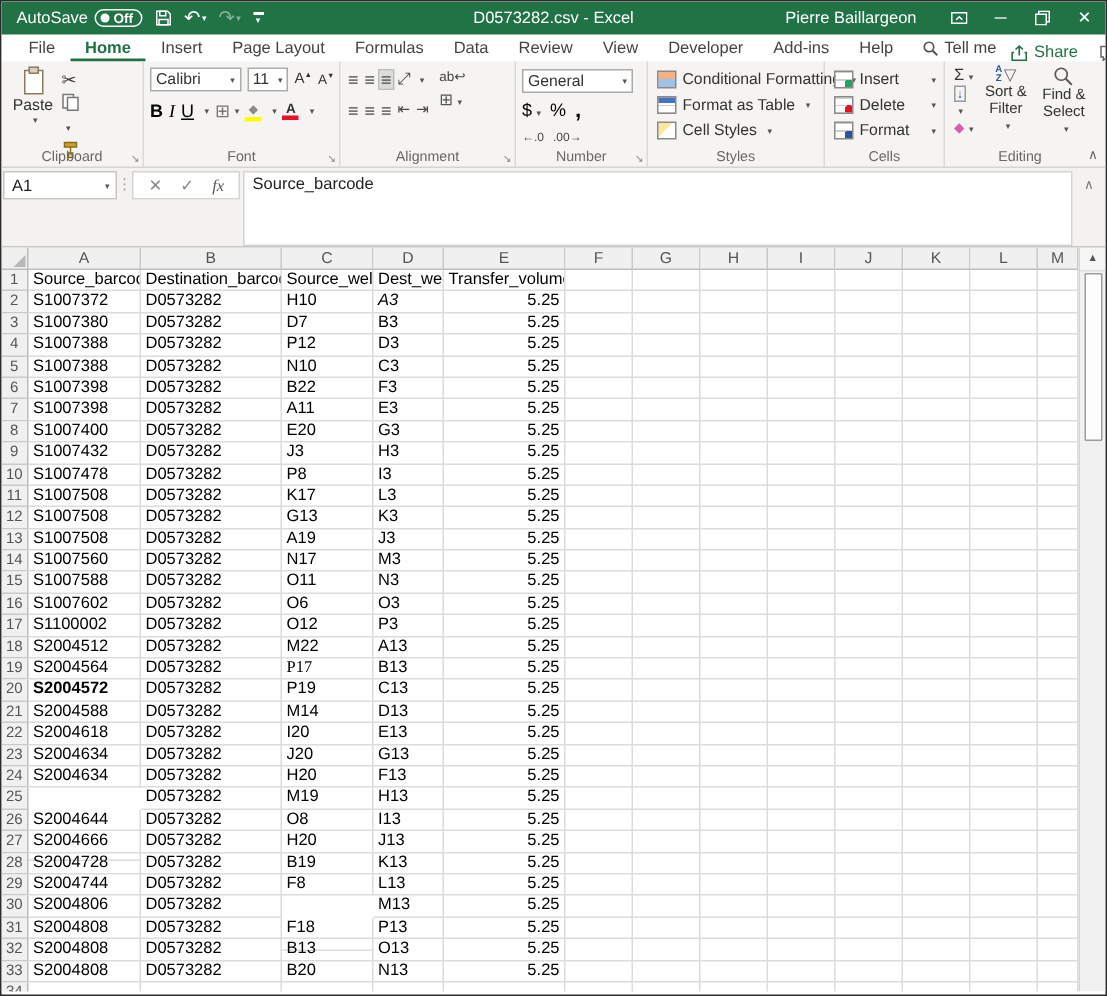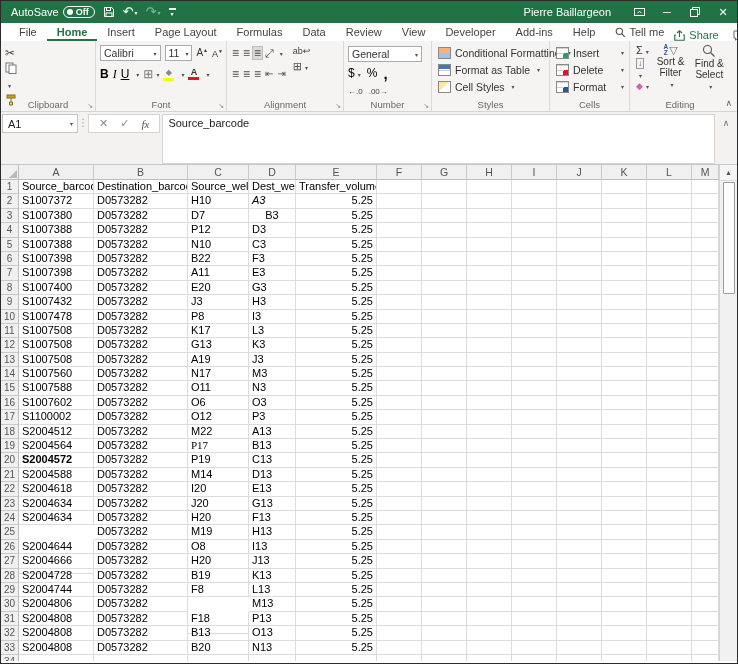--- a/index.html
+++ b/index.html
@@ -134,20 +134,21 @@
         <span class="undo-glyph">↷</span>
         <span class="dd-white">▾</span>
       </span>
       <span class="qat-btn">
         <span style="display:flex;flex-direction:column;align-items:center;line-height:5px;">
           <span style="width:7px;height:2px;background:#fff;margin-bottom:2px;"></span>
           <span class="dd-white">▾</span>
         </span>
       </span>
     </div>
+    <div class="tb-title">D0573282.csv - Excel</div>
     <div class="tb-right">
       <span class="tb-user">Pierre Baillargeon</span>
       <span class="winbtn">
         <svg width="11" height="10" viewBox="0 0 11 10">
           <rect x="0.5" y="1.5" width="10" height="7" fill="none" stroke="#fff"></rect>
           <path d="M3.5 6.2 L5.5 4.2 L7.5 6.2" fill="none" stroke="#fff"></path>
         </svg>
       </span>
       <span class="winbtn">
           <span class="gl">─</span>
@@ -220,20 +221,28 @@
           <path d="M1 1 H12 V8 H5 L2.5 10.2 V8 H1 Z" fill="none" stroke="#666" stroke-width="1"></path>
         </svg>
       </span>
     </div>
   </div>
 
   <div class="ribbon">
 
     <div class="rgroup" style="width:95px;">
       <div style="display:flex; gap:2px;">
+        <div class="bigbtn">
+          <svg width="17" height="20" viewBox="0 0 17 20">
+            <rect x="2.5" y="3" width="12" height="15.5" fill="#fff" stroke="#8a7a62"></rect>
+            <rect x="5.5" y="0.8" width="6" height="4" fill="#d8cfc0" stroke="#8a7a62"></rect>
+          </svg>
+          <span>Paste</span>
+          <span class="dd">▾</span>
+        </div>
         <div style="display:flex; flex-direction:column; gap:2px; padding-top:2px;">
           <span class="glyphbtn">
               <span>✂</span>
             </span>
           <span>
             <svg width="12" height="12" viewBox="0 0 12 12">
               <rect x="1" y="1" width="7" height="9" fill="#fff" stroke="#777"></rect>
               <rect x="4" y="3" width="7" height="8.5" fill="#fff" stroke="#777"></rect>
             </svg>
             <span class="dd">▾</span>
@@ -474,21 +483,21 @@
             <div class="cell" style="width: 45px;"></div>
             <div class="cell" style="width: 45px;"></div>
             <div class="cell" style="width: 45px;"></div>
             <div class="cell" style="width: 27px;"></div>
           </div>
           <div class="gridrow">
             <div class="rowhead">3</div>
             <div class="cell" style="width: 75px;">S1007380</div>
             <div class="cell" style="width: 94px;">D0573282</div>
             <div class="cell" style="width: 61px;">D7</div>
-            <div class="cell" style="width: 47px; text-align: center;">B3</div>
+            <div class="cell" style="width: 47px;">B3</div>
             <div class="cell num" style="width: 81px;">5.25</div>
             <div class="cell" style="width: 45px;"></div>
             <div class="cell" style="width: 45px;"></div>
             <div class="cell" style="width: 45px;"></div>
             <div class="cell" style="width: 45px;"></div>
             <div class="cell" style="width: 45px;"></div>
             <div class="cell" style="width: 45px;"></div>
             <div class="cell" style="width: 45px;"></div>
             <div class="cell" style="width: 27px;"></div>
           </div>

